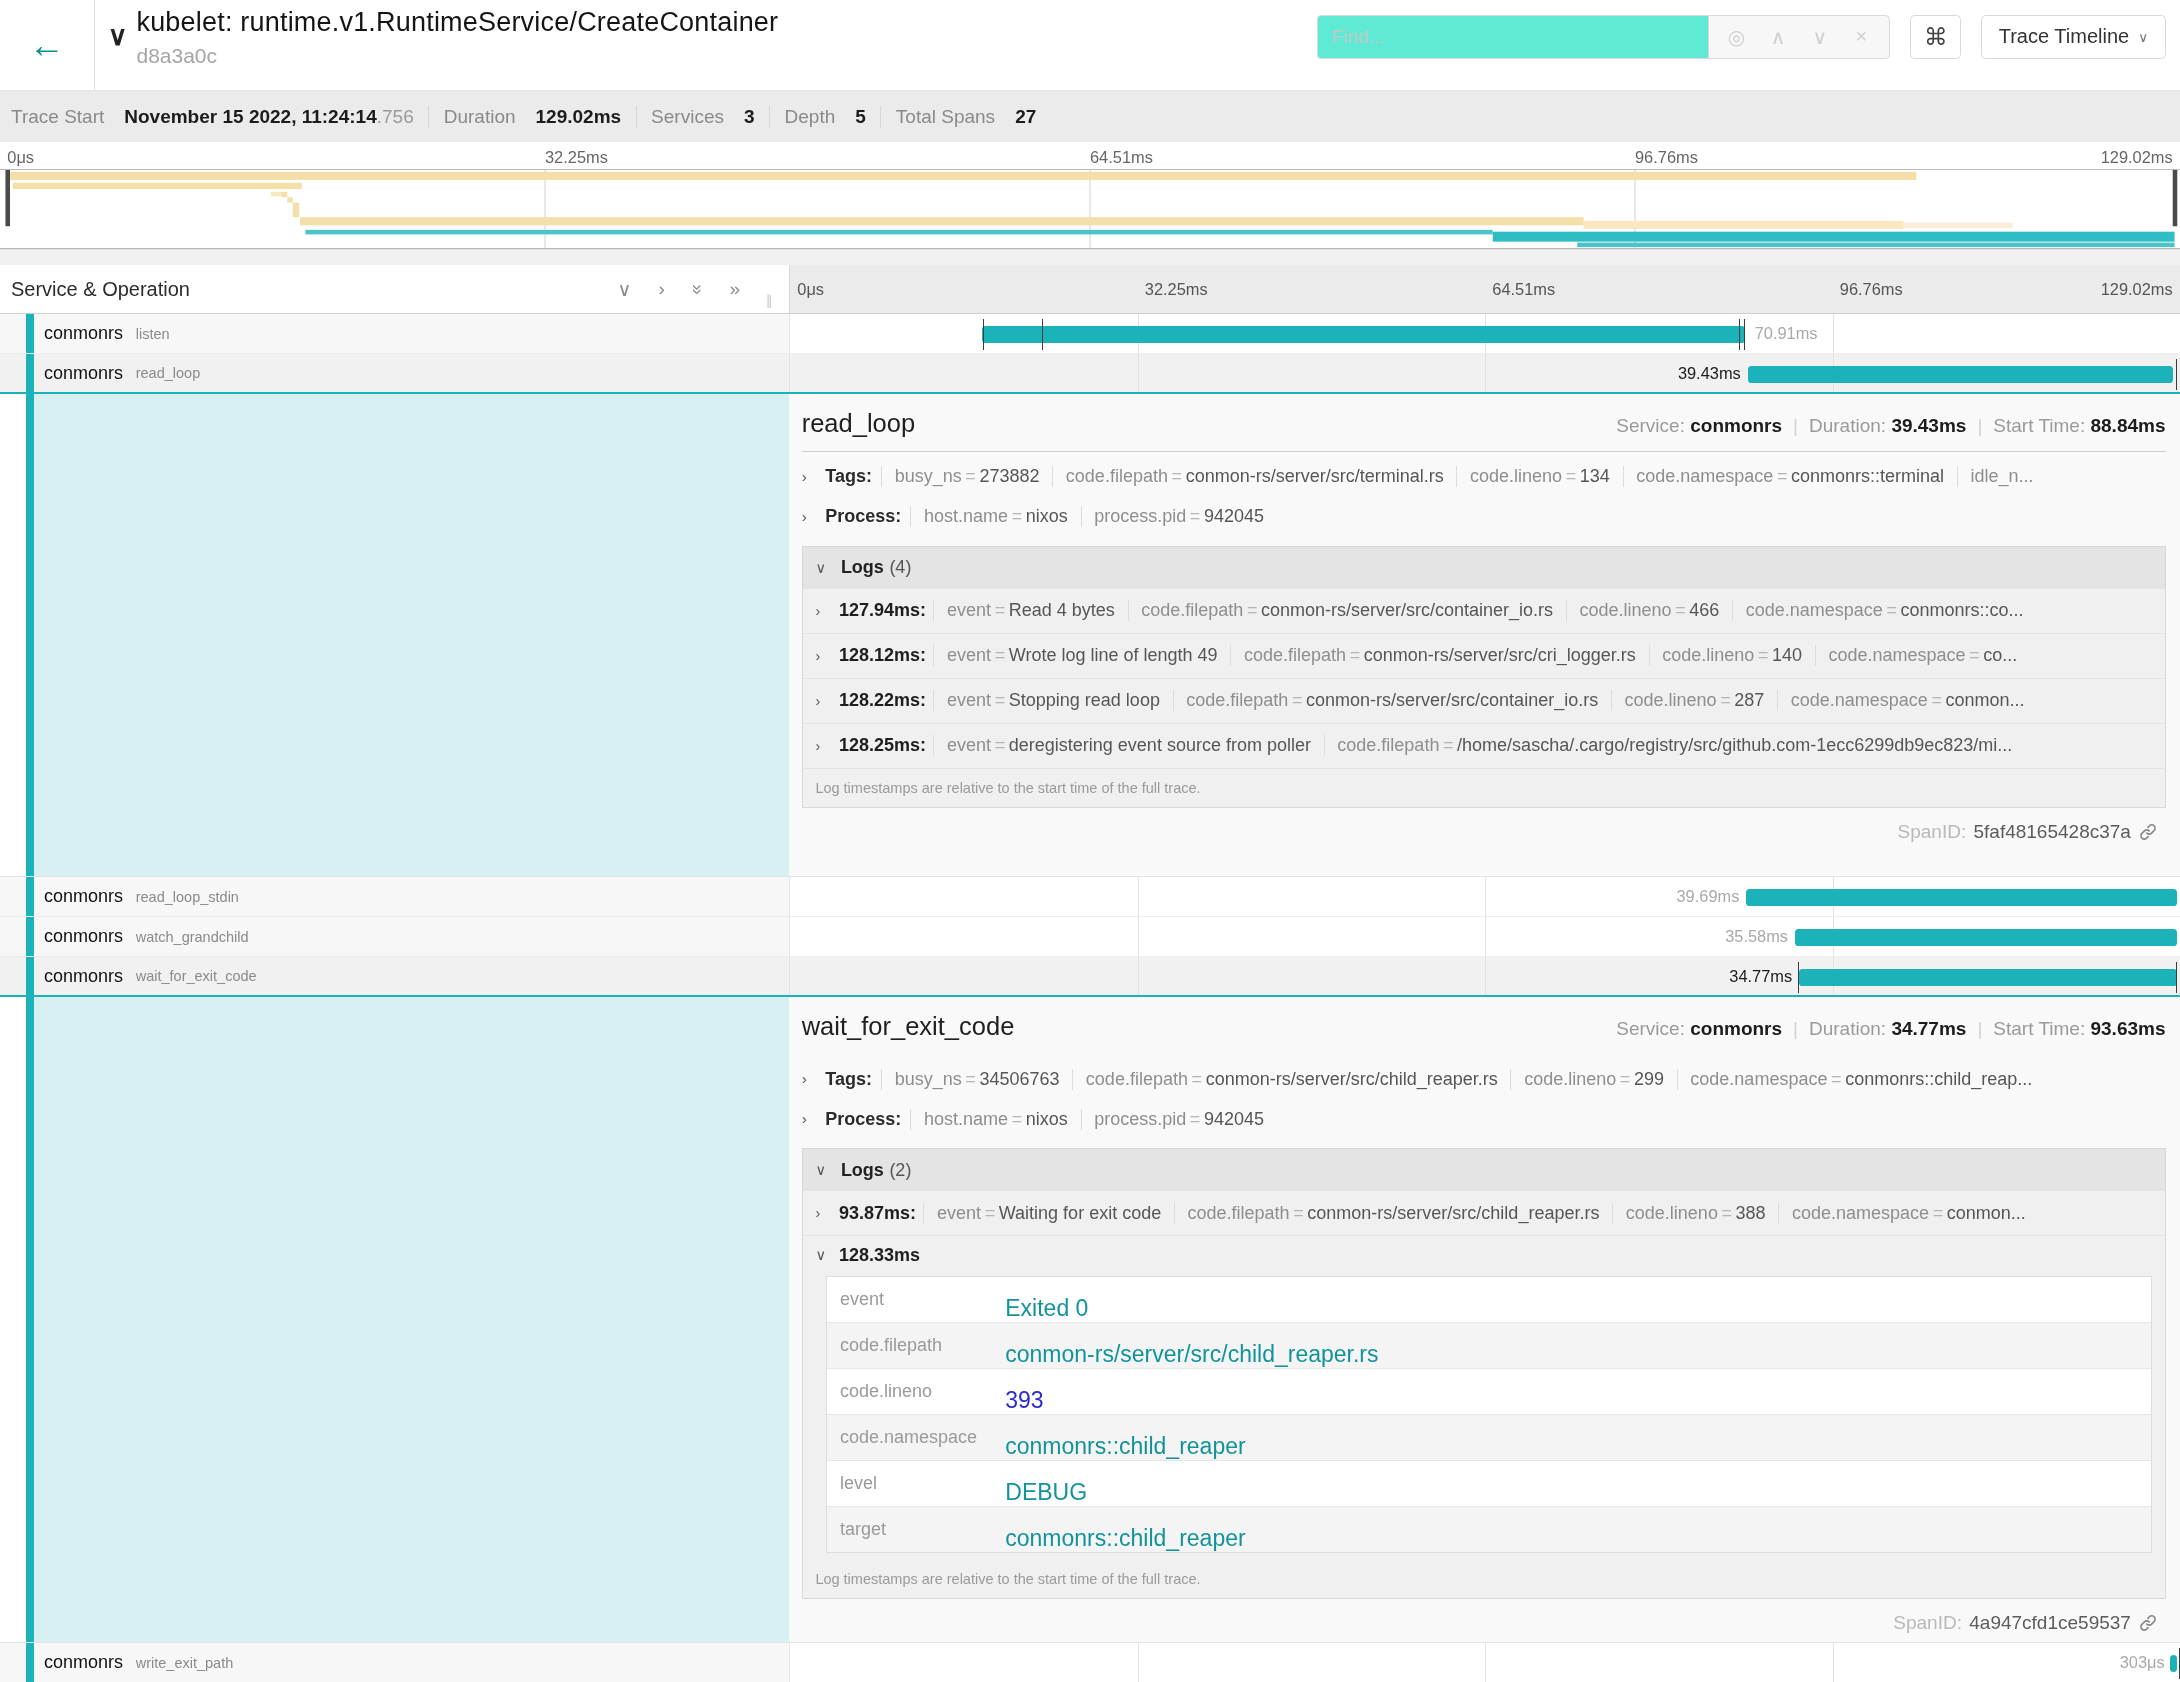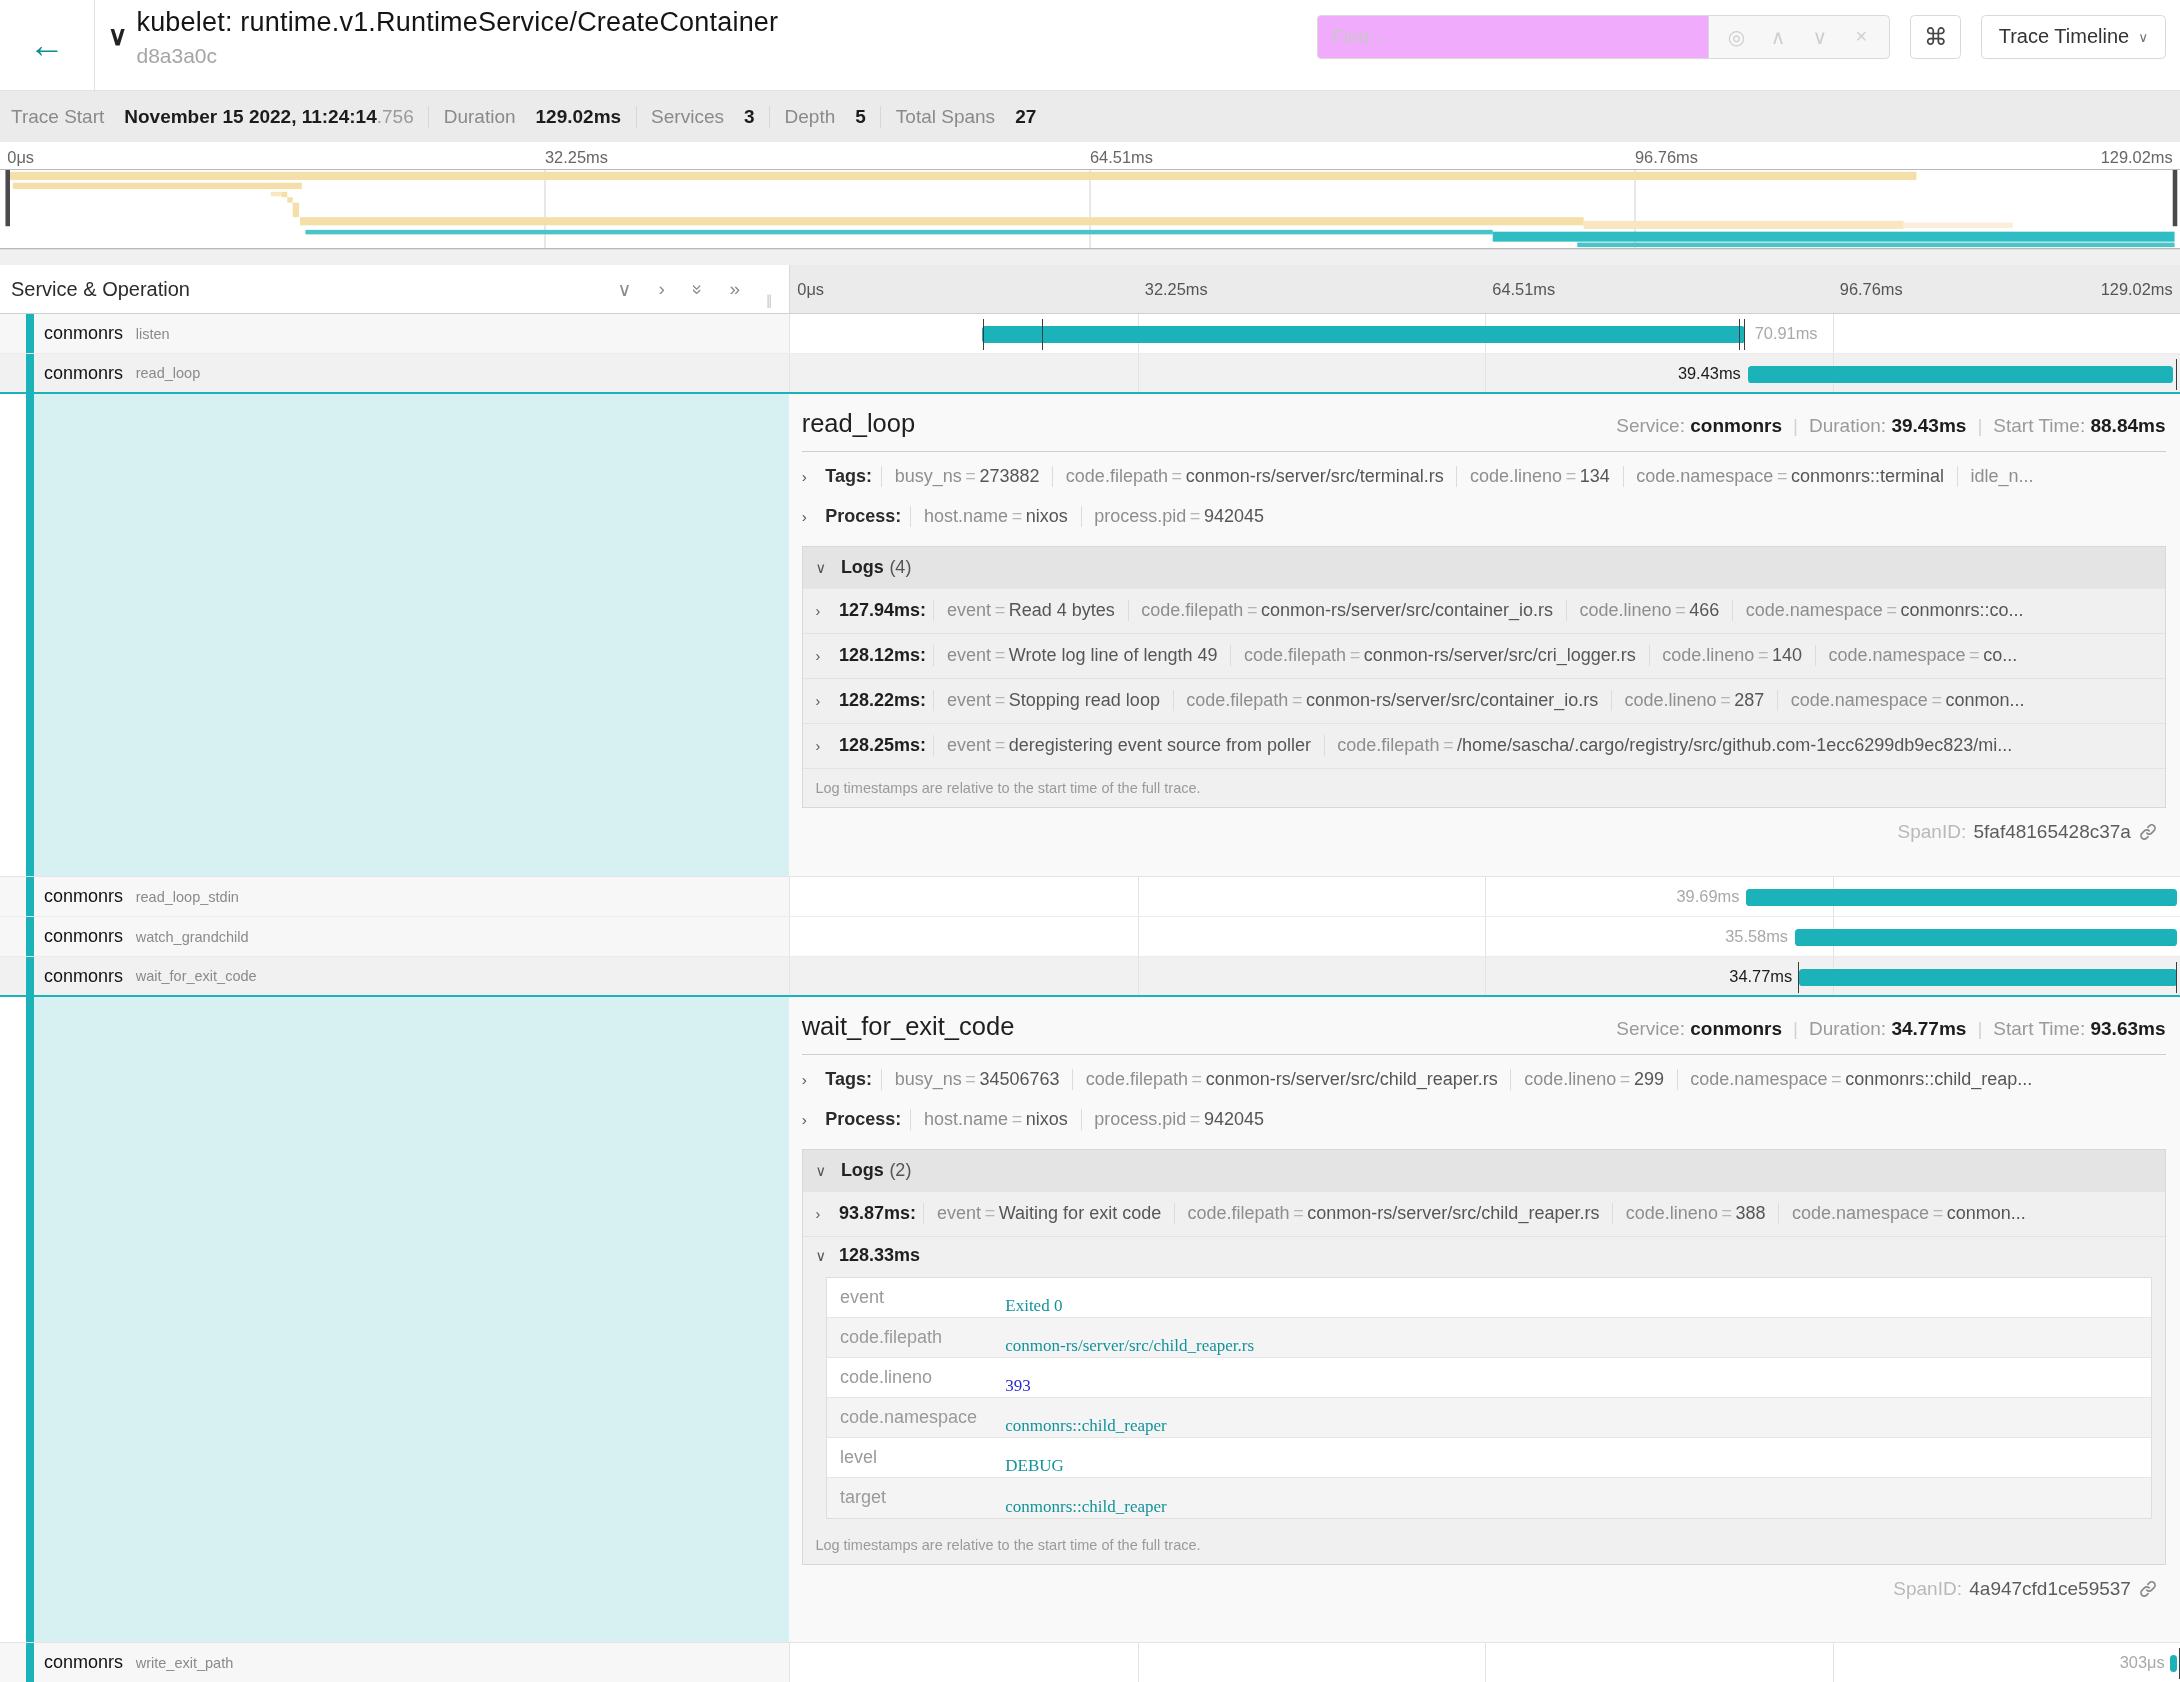--- a/index.html
+++ b/index.html
@@ -10,21 +10,21 @@
   
   .app-header { height:91px; display:flex; align-items:stretch; border-bottom:0.9px solid #e4e4e4; background:#fff; }
   .back-cell { width:95px; display:flex; align-items:center; justify-content:center; border-right:0.9px solid #e2e2e2; cursor:pointer; }
   .back-cell .glyph { font-size:36px; color:#0e8e94; line-height:1; }
   .title-block { display:flex; align-items:flex-start; padding:7.3px 0 0 12.7px; flex:1; min-width:0; }
   .title-chevron { font-size:27px; color:#222; font-weight:700; margin:12.7px 9px 0 0; cursor:pointer; }
   .title-texts h1 { font-size:27px; font-weight:500; color:#151515; letter-spacing:0.2px; }
   .trace-id { font-size:21px; color:#a5a5a5; margin-top:5.5px; }
   .header-right { display:flex; align-items:flex-start; padding:14.5px 14.5px 0 0; gap:20px; }
   .find-group { display:flex; height:44px; }
-  .find-input { width:391px; height:44px; border:0.9px solid #d9d9d9; border-right:none; border-radius:4.5px 0 0 4.5px; padding:0 14.5px; font-size:19px; color:#333; outline:none; background:#f0abfc; }
+  .find-input { width:391px; height:44px; border:0.9px solid #d9d9d9; border-right:none; border-radius:4.5px 0 0 4.5px; padding:0 14.5px; font-size:19px; color:#333; outline:none; background:#5eead4; }
   .find-input::placeholder { color:#c7c7c7; }
   .find-buttons { display:flex; align-items:center; background:#f7f7f7; border:0.9px solid #d9d9d9; border-radius:0 4.5px 4.5px 0; padding:0 9px; gap:3.6px; }
   .find-buttons .fbtn { width:38px; text-align:center; font-size:20px; color:#cfcfcf; cursor:pointer; background:none; border:none; }
   .sq-btn { height:44px; min-width:51px; border:0.9px solid #d9d9d9; border-radius:4.5px; background:#fff; font-size:23.6px; color:#444; cursor:pointer; }
   .view-btn { height:44px; border:0.9px solid #d9d9d9; border-radius:4.5px; background:#fff; font-size:20px; color:#333; padding:0 16.4px; cursor:pointer; display:flex; align-items:center; gap:9px; }
   .view-btn .vchev { font-size:13.6px; color:#777; }
 
   
   .summary-bar { height:51px; background:#ebebeb; display:flex; align-items:center; padding:0 11px; font-size:19px; color:#8a8a8a; }
   .sum-item { display:flex; align-items:center; gap:20px; padding:0 14.5px; border-right:0.9px solid #d7d7d7; }
@@ -103,21 +103,21 @@
 
   
   .explog-head { display:flex; align-items:center; min-height:38px; font-size:18px; padding-left:12.7px; }
   .explog-head .twirl { font-size:14.5px; color:#555; width:23.6px; cursor:pointer; }
   .explog-head b { color:#1e1e1e; }
   .kv-table { margin:1.8px 12.7px 7.3px 23.6px; border:0.9px solid #dedede; background:#fff; }
   .kv-tr { display:flex; min-height:40px; align-items:center; border-bottom:0.9px solid #e6e6e6; font-size:18px; }
   .kv-tr:last-child { border-bottom:none; }
   .kv-tr:nth-child(even) { background:#f4f4f4; }
   .kv-key { width:178px; color:#9a9a9a; padding-left:12.7px; flex-shrink:0; }
-  .kv-val { font-family:Liberation Serif, serif; font-size:17px; color:#12939a;margin-top:18px; }
+  .kv-val { font-family:Liberation Sans, sans-serif; font-size:23px; color:#12939a;margin-top:18px; }
   .kv-val.blue { color:#2b2bd1; }
 </style>
 </head>
 <body>
 
 <div class="app">
 
   <header class="app-header">
     <div class="back-cell">
       <span class="glyph">←</span>

